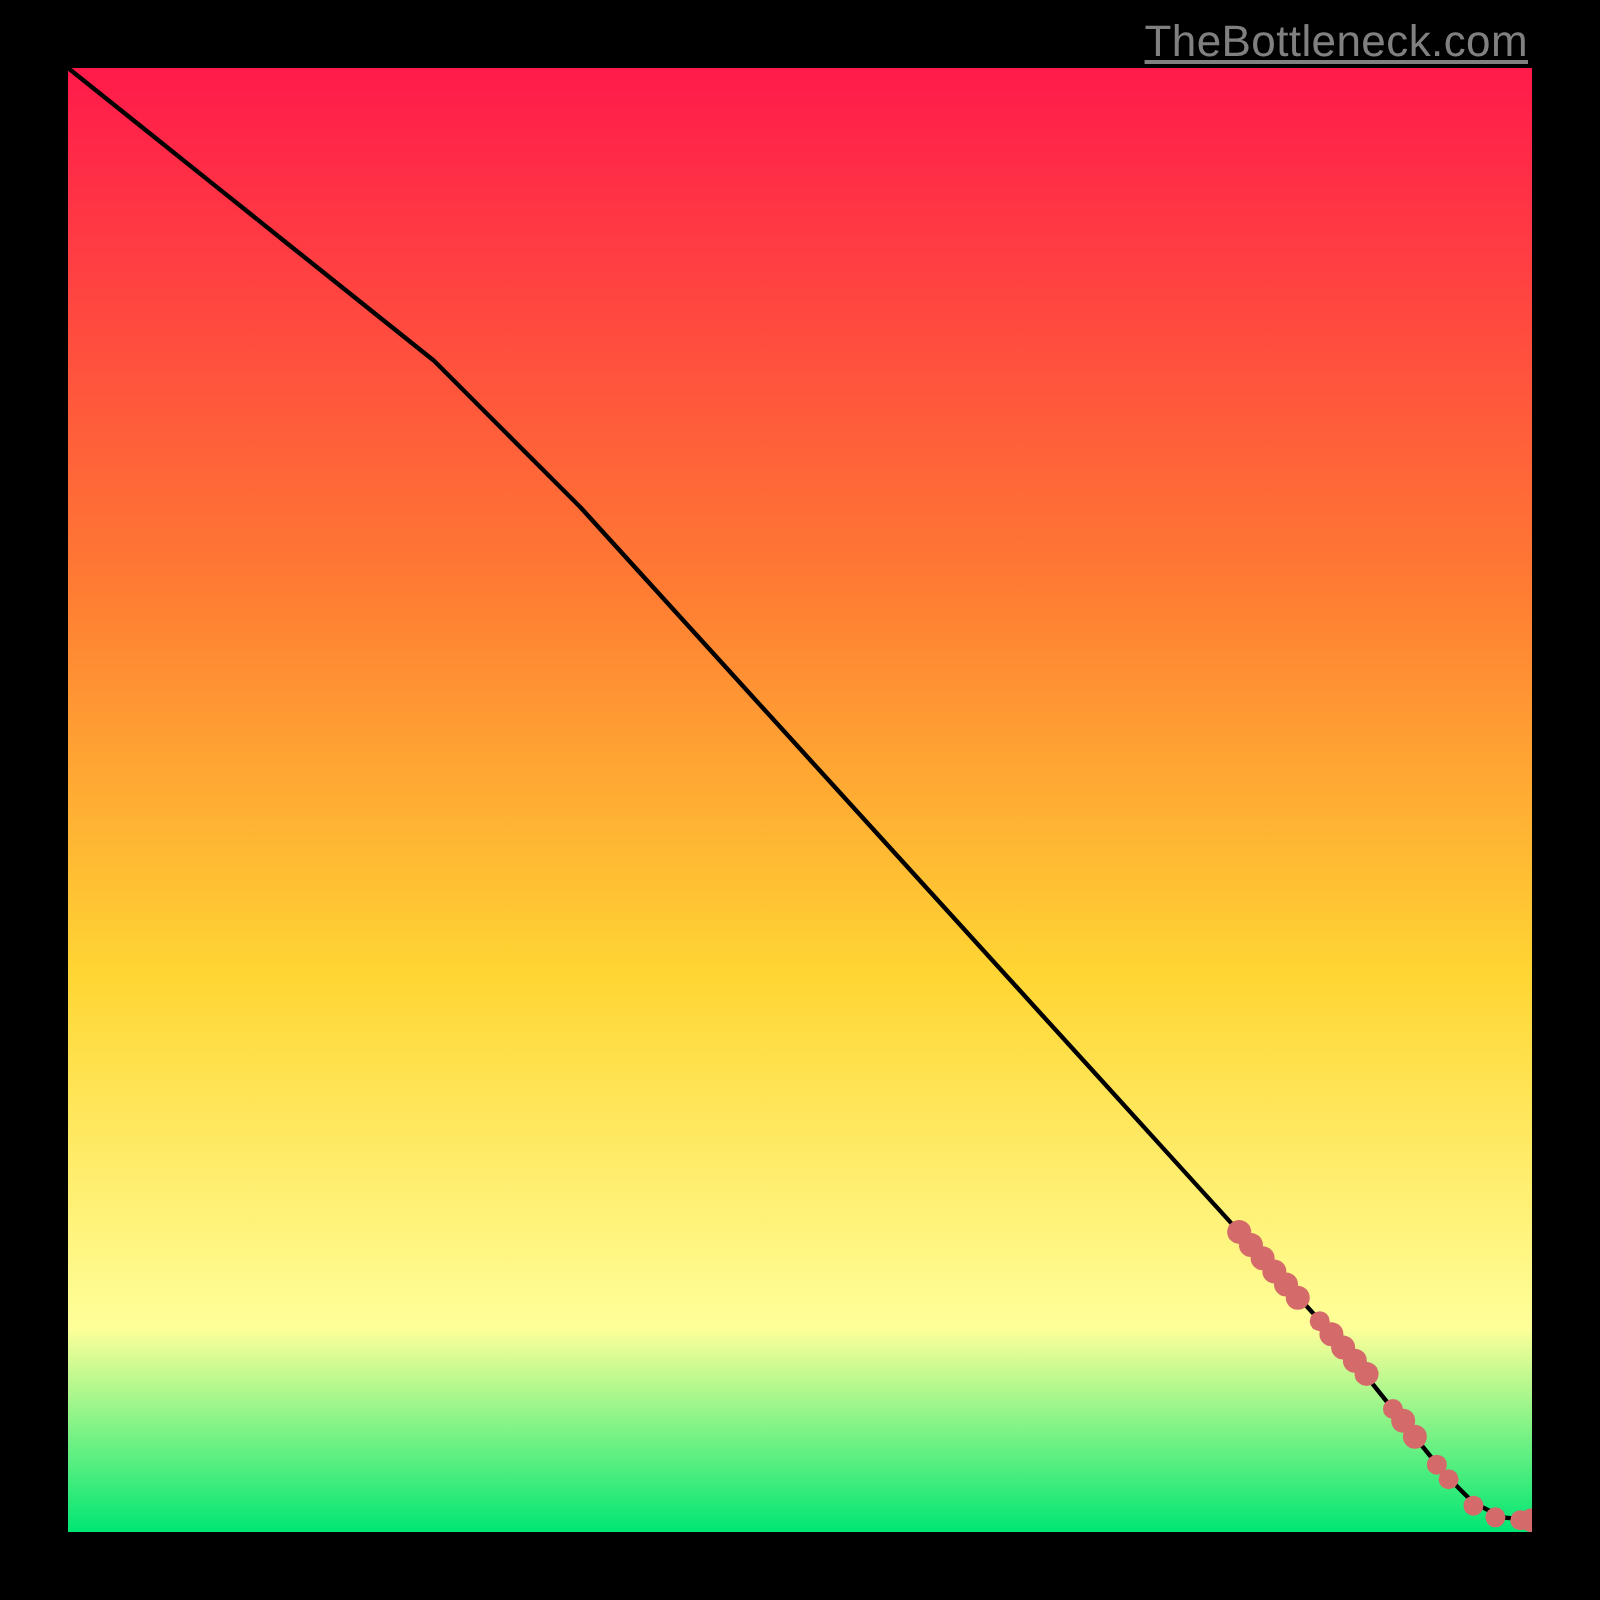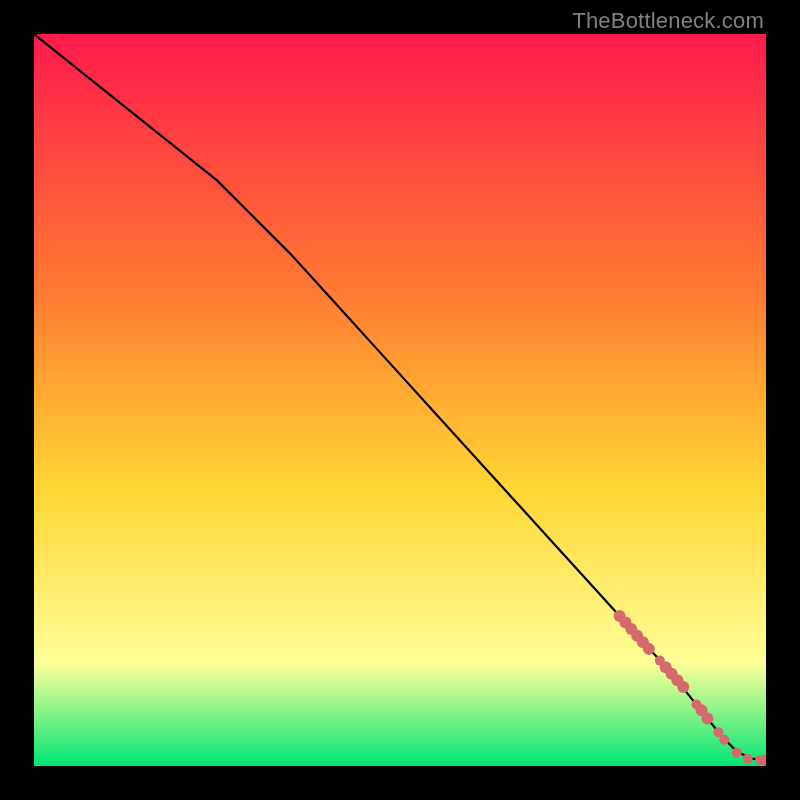--- a/index.html
+++ b/index.html
@@ -27,20 +27,21 @@
     height: 732px;
   }
   .watermark {
     position: absolute;
     top: 8px;
     right: 36px;
     color: #808080;
     font-size: 22px;
     letter-spacing: 0.2px;
     font-weight: 400;
+    text-decoration: underline;
   }
   svg { display: block; }
 </style>
 </head>
 <body>
 
 <div class="watermark">TheBottleneck.com</div>
 
 <div class="frame">
   <svg class="plot-area" viewBox="0 0 732 732" preserveAspectRatio="none">

